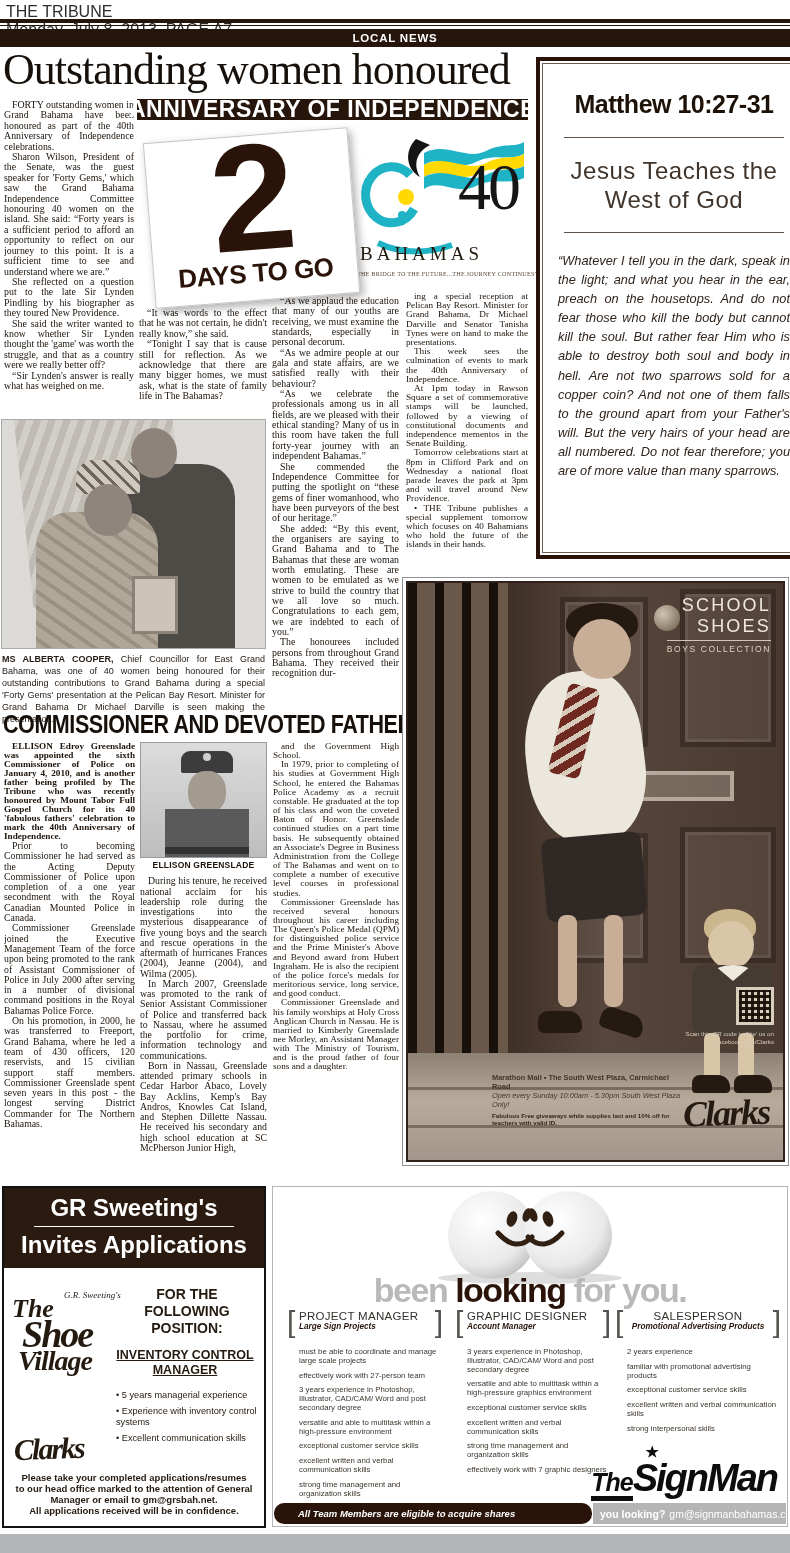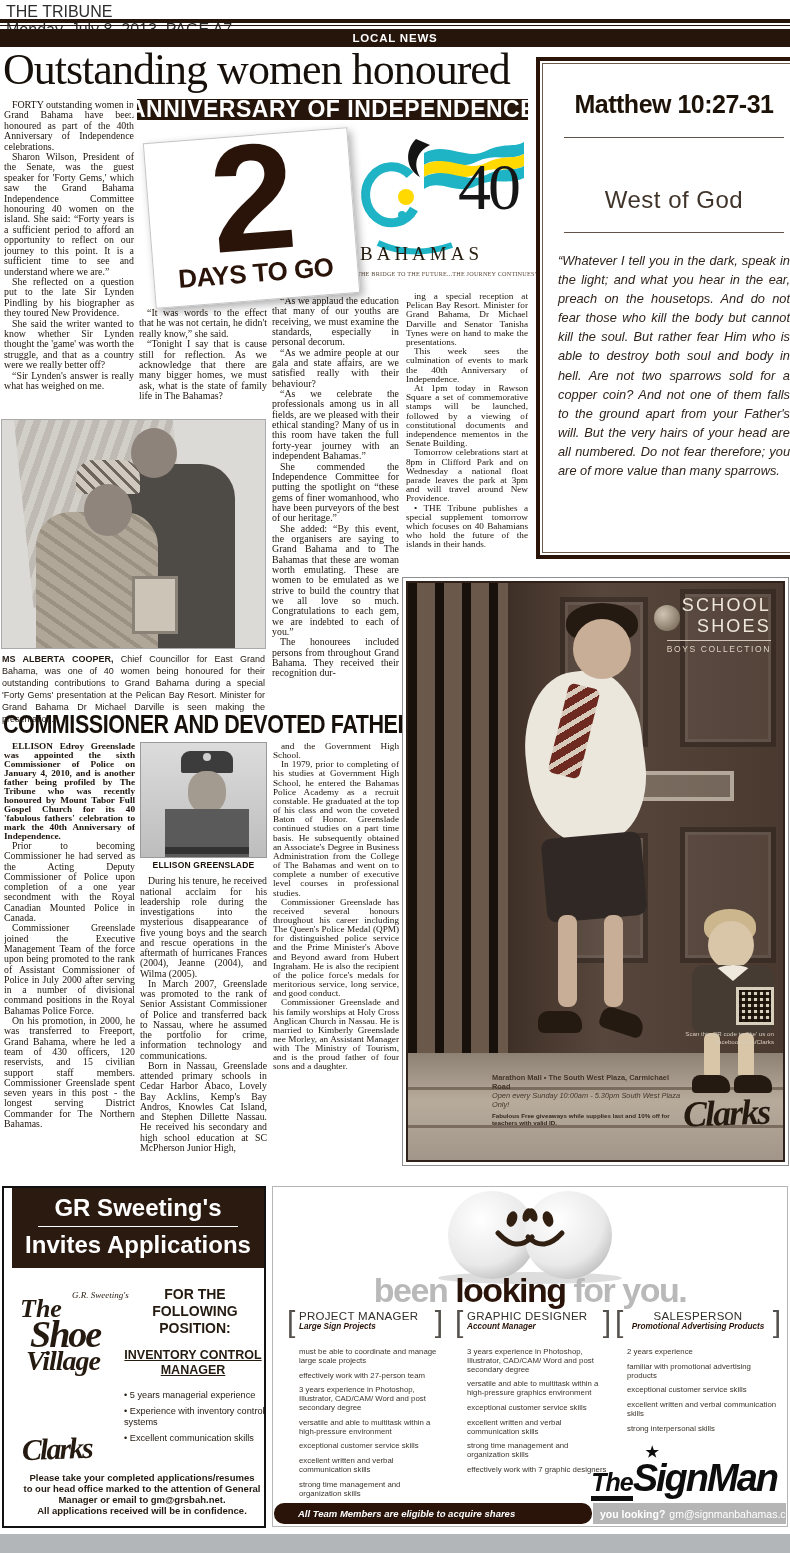--- a/index.html
+++ b/index.html
@@ -153,21 +153,21 @@
                  font-family:"Liberation Sans",sans-serif; color:#43352a; }
   .ci-addr  { font-size:7.4px; font-weight:bold; }
   .ci-hours { font-size:7.4px; font-style:italic; }
   .ci-fine  { font-size:6.2px; font-weight:bold; margin-top:3px; color:#33281f; }
   .clarks-logo { position:absolute; right:14px; bottom:26px; font-family:"Liberation Serif",serif;
                  font-style:italic; font-weight:bold; font-size:36px; letter-spacing:-2px; color:#241a10;
                  transform:rotate(-2deg); }
 
   
   .gr { position:absolute; left:2px; top:1186px; width:264px; height:342px; border:2px solid #121212;
-        background:#fff;padding-left:8px; }
+        background:#fff; }
   .gr-top { height:80px; background:#2a1a10; color:#fff; text-align:center;
             font-family:"Liberation Sans",sans-serif; font-weight:bold; padding-top:5px; }
   .gr-t1,.gr-t2 { font-size:24px; margin:0; line-height:30px; }
   .gr-rule { width:200px; border:none; border-top:1px solid #fff; margin:3px auto; }
   .gr-body { position:relative; height:256px; font-family:"Liberation Sans",sans-serif; color:#241a10; }
   .gr-script { position:absolute; left:60px; top:22px; font-family:"Liberation Serif",serif;
                font-style:italic; font-size:9px; }
   .shoe-logo { position:absolute; left:8px; top:30px; font-family:"Liberation Serif",serif;
                font-style:italic; font-weight:bold; line-height:.82; }
   .sl-the { font-size:26px; }
@@ -301,21 +301,21 @@
   </div>
   <div class="lead-caption">
     <b>MS ALBERTA COOPER,</b><span> Chief Councillor for East Grand Bahama, was one of 40 women being honoured for their outstanding contributions to Grand Bahama during a special 'Forty Gems' presentation at the Pelican Bay Resort. Minister for Grand Bahama Dr Michael Darville is seen making the presentation.</span>
   </div>
 
   <div class="scripture">
     <div class="scripture-inner">
       <p class="scripture-ref">Matthew 10:27-31</p>
       <hr class="scr-rule">
       <p class="scripture-title">
-        <br>
+        <span>Jesus Teaches the</span><br>
         <span>West of God</span>
       </p>
       <hr class="scr-rule">
       <p class="scripture-body">“Whatever I tell you in the dark, speak in the light; and what you hear in the ear, preach on the housetops.  And do not fear those who kill the body but cannot kill the soul. But rather fear Him who is able to destroy both soul and body in hell.  Are not two sparrows sold for a copper coin? And not one of them falls to the ground apart from your Father's will. But the very hairs of your head are all numbered.  Do not fear therefore; you are of more value than many sparrows.</p>
     </div>
   </div>
 
   <h2 class="comm-head">COMMISSIONER AND DEVOTED FATHER</h2>
   <div class="news-col comm-c1">
     <p class="lead-bold">ELLISON Edroy Greenslade was appointed the sixth Commissioner of Police on January 4, 2010, and is another father being profiled by The Tribune who was recently honoured by Mount Tabor Full Gospel Church for its 40 'fabulous fathers' celebration to mark the 40th Anniversary of Independence.</p>

